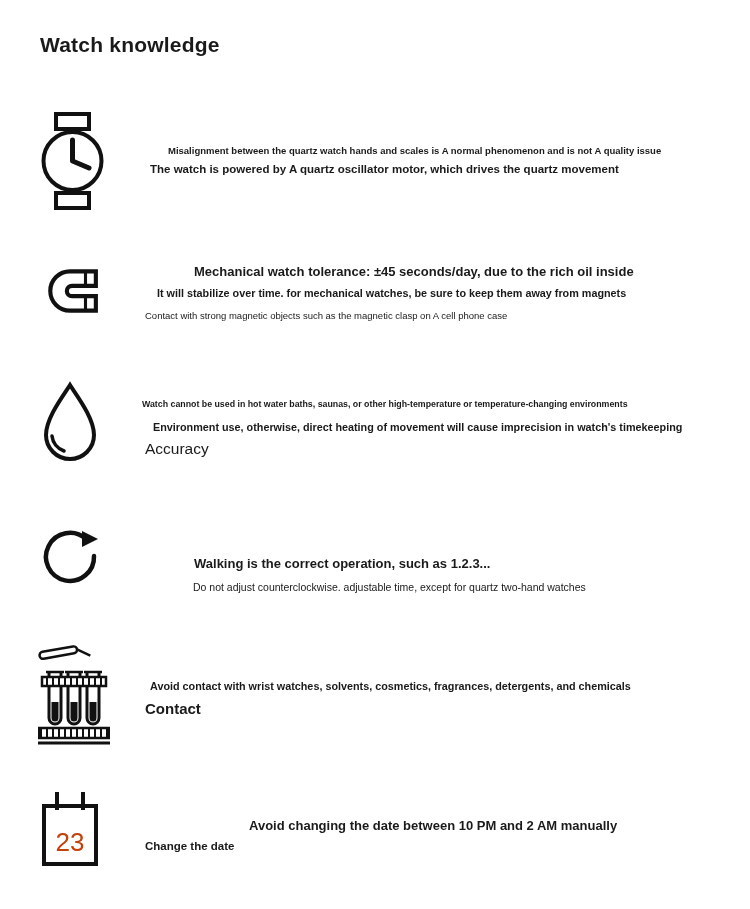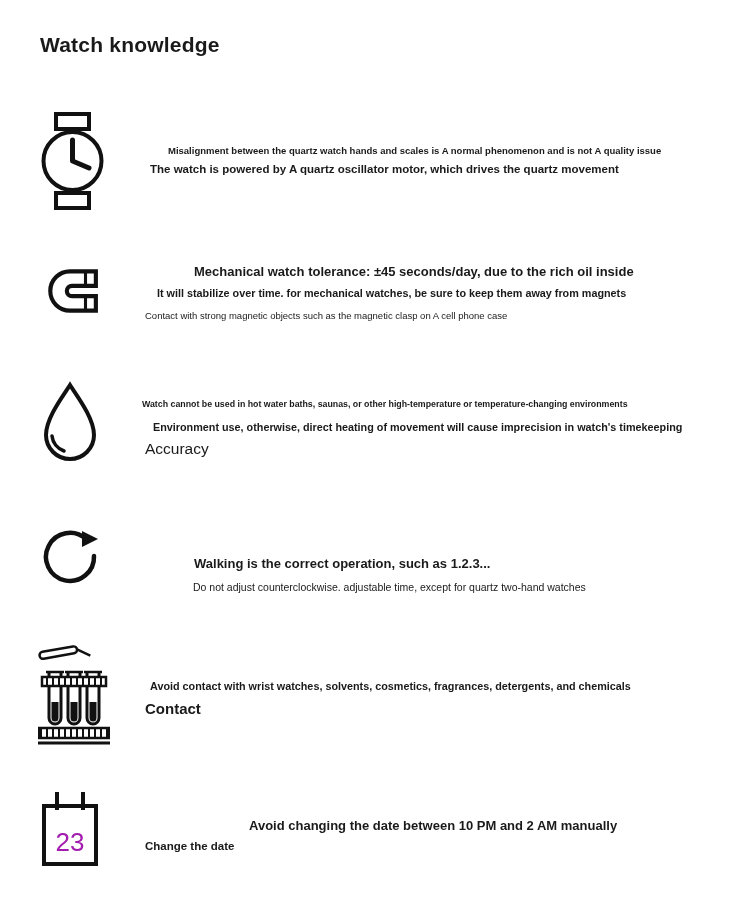--- a/index.html
+++ b/index.html
@@ -20,21 +20,21 @@
   .sm-r  { font-size:10.5px; font-weight:normal;margin-left:48px; }
   .md-b  { font-size:13px;   font-weight:bold;margin-left:44px; }
   .h-md  { font-size:15.5px; font-weight:normal; }
   .h-lg  { font-size:15px; font-weight:bold; }
 
   svg { display:block; }
 
   
   .cal { position:absolute; left:42px; top:16px; width:56px; height:62px; border:4px solid #111; background:#fff; }
   .cal-ring { position:absolute; top:-16px; width:0; height:18px; border-left:4px solid #111; }
-  .cal-num { position:absolute; left:0; right:0; bottom:4px; text-align:center; font-size:26px; font-weight:normal; color:#a21caf; }
+  .cal-num { position:absolute; left:0; right:0; bottom:4px; text-align:center; font-size:26px; font-weight:normal; color:#c2410c; }
 </style>
 </head>
 <body>
 
 <h1 class="page-title">Watch knowledge</h1>
 
 <div class="section" style="top:112px; height:100px;">
   <div class="icon-box" style="left:40px; top:0;">
     <svg width="66" height="98" viewBox="0 0 66 98">
       <rect x="16" y="2" width="33" height="15" fill="none" stroke="#111" stroke-width="4"></rect>

